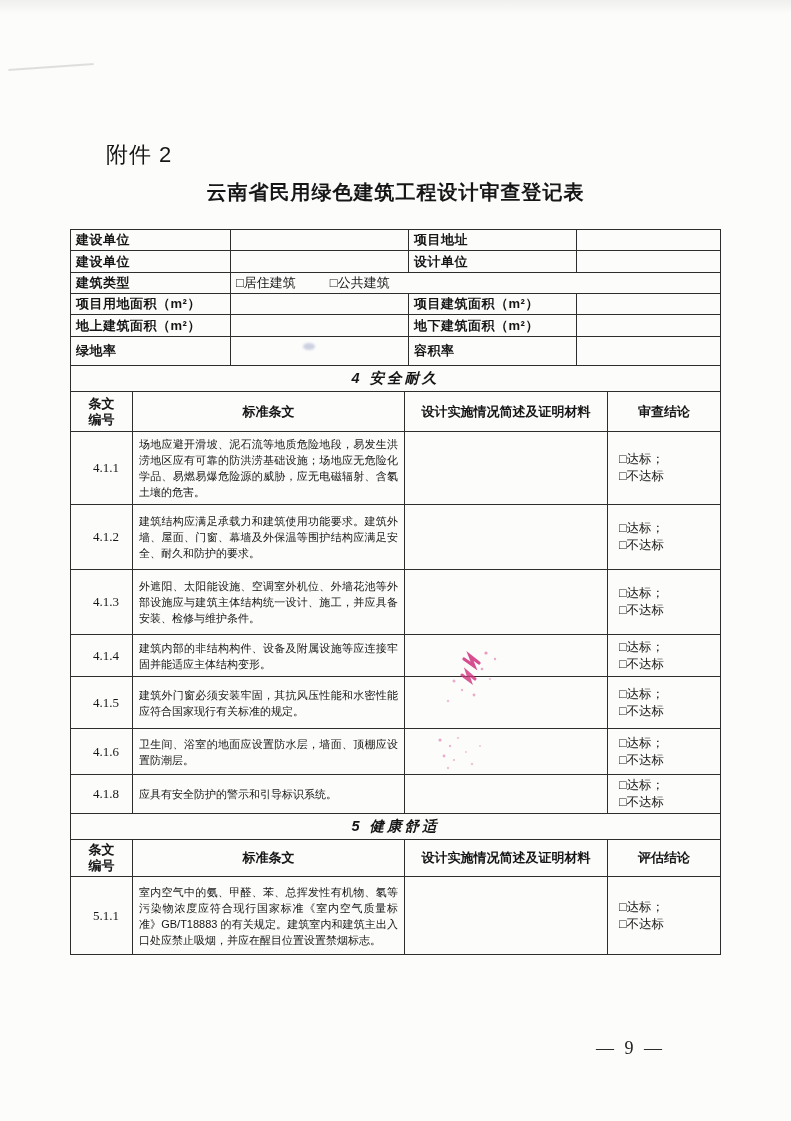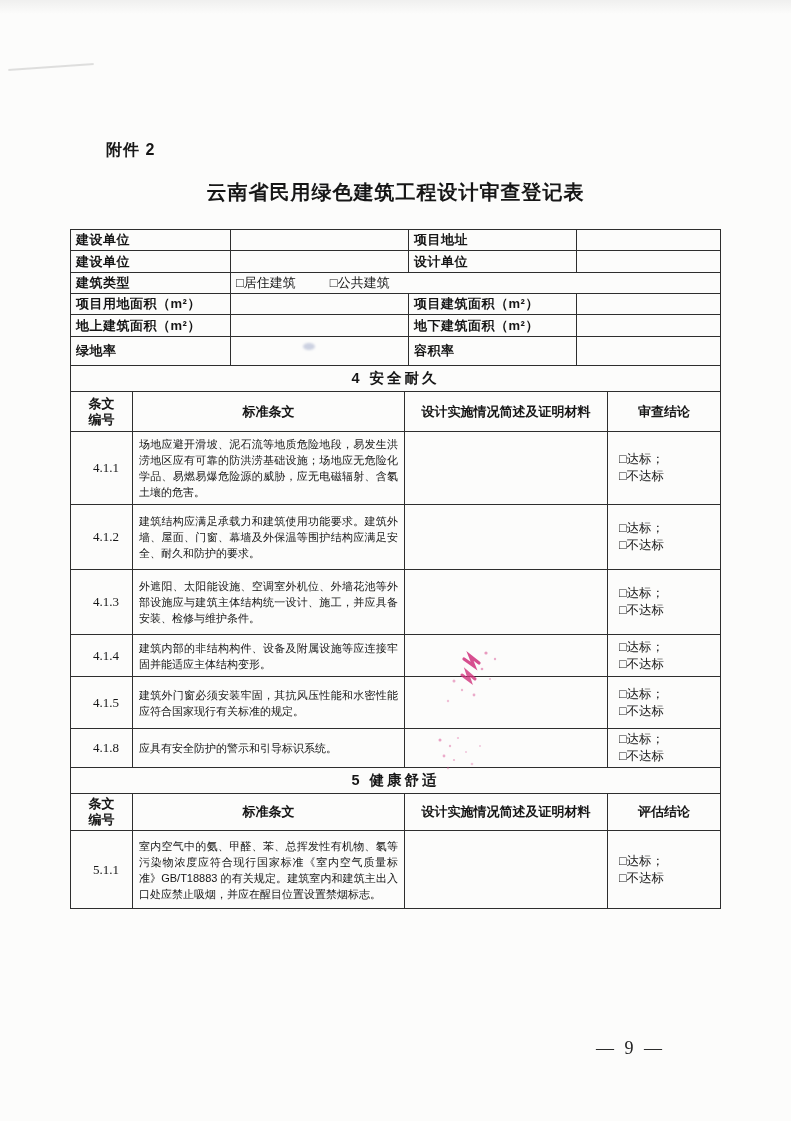--- a/index.html
+++ b/index.html
@@ -8,34 +8,34 @@
     background:#fcfcfb;overflow:hidden;
     font-family:"Liberation Sans","DejaVu Sans",sans-serif;color:#161616;
   }
   
   .scan-top{position:absolute;left:0;top:0;width:100%;height:14px;
     background:linear-gradient(to bottom,rgba(130,130,130,0.10),rgba(130,130,130,0));}
   .scan-line{position:absolute;left:8px;top:66px;width:86px;height:2px;
     background:rgba(145,145,145,0.28);transform:rotate(-4deg);border-radius:2px;filter:blur(0.6px);}
   .smudge{position:absolute;left:303px;top:343px;width:12px;height:7px;border-radius:50%;
     background:rgba(125,140,185,0.38);filter:blur(1px);}
-  .attachment{position:absolute;left:106px;top:140px;font-size:16px;font-weight:700;letter-spacing:1px;}
+  .attachment{position:absolute;left:106px;top:140px;font-size:22px;font-weight:400;letter-spacing:1px;}
   .title{position:absolute;left:0;top:179px;width:100%;margin:0;text-align:center;
     font-size:20px;font-weight:700;letter-spacing:1px;}
   .table-wrap{position:absolute;left:70px;top:229px;width:650px;}
   table{border-collapse:collapse;table-layout:fixed;width:650px;}
   td{border:1px solid #2e2e2e;overflow:hidden;}
   .main{margin-top:-1px;}
   
   .info td{font-size:13px;padding:1px 5px;vertical-align:middle;}
   .info .label{font-weight:700;letter-spacing:0.5px;}
   .type-cell .opt{font-weight:400;margin-right:34px;}
   
   .main td{vertical-align:middle;}
-  .section-head{text-align:center;font-weight:700;font-size:14.5px;letter-spacing:3px;}
+  .section-head{text-align:center;font-weight:700;font-size:14.5px;letter-spacing:3px;font-style:italic;}
   .col-head{text-align:center;font-weight:700;font-size:13px;white-space:pre-line;line-height:16px;padding:2px;}
   .code-cell{text-align:center;font-size:13px;font-family:"Liberation Serif","DejaVu Serif",serif;padding-left:10px;}
   .clause-cell{font-size:11px;line-height:16px;padding:2px 6px;text-align:justify;margin-top:20px;}
   .result-cell{font-size:12.5px;line-height:17px;padding:2px 4px 2px 11px;white-space:pre-line;}
   .evidence-cell{font-size:12px;}
   .ink{position:absolute;pointer-events:none;}
   .ink-a{left:440px;top:635px;}
   .ink-b{left:428px;top:728px;}
   .page-number{position:absolute;left:596px;top:1038px;font-size:18px;letter-spacing:3px;
     font-family:"Liberation Serif","DejaVu Serif",serif;color:#222;}
@@ -137,20 +137,27 @@
           <tr class="clause-row" style="height: 42px;">
             <td class="code-cell">4.1.4</td>
             <td class="clause-cell">建筑内部的非结构构件、设备及附属设施等应连接牢固并能适应主体结构变形。</td>
             <td class="evidence-cell"></td>
             <td class="result-cell">□达标；
 □不达标</td>
           </tr>
           <tr class="clause-row" style="height: 52px;">
             <td class="code-cell">4.1.5</td>
             <td class="clause-cell">建筑外门窗必须安装牢固，其抗风压性能和水密性能应符合国家现行有关标准的规定。</td>
+            <td class="evidence-cell"></td>
+            <td class="result-cell">□达标；
+□不达标</td>
+          </tr>
+          <tr class="clause-row" style="height: 46px;">
+            <td class="code-cell">4.1.6</td>
+            <td class="clause-cell">卫生间、浴室的地面应设置防水层，墙面、顶棚应设置防潮层。</td>
             <td class="evidence-cell"></td>
             <td class="result-cell">□达标；
 □不达标</td>
           </tr>
           <tr class="clause-row" style="height: 30px;">
             <td class="code-cell">4.1.8</td>
             <td class="clause-cell">应具有安全防护的警示和引导标识系统。</td>
             <td class="evidence-cell"></td>
             <td class="result-cell">□达标；
 □不达标</td>

